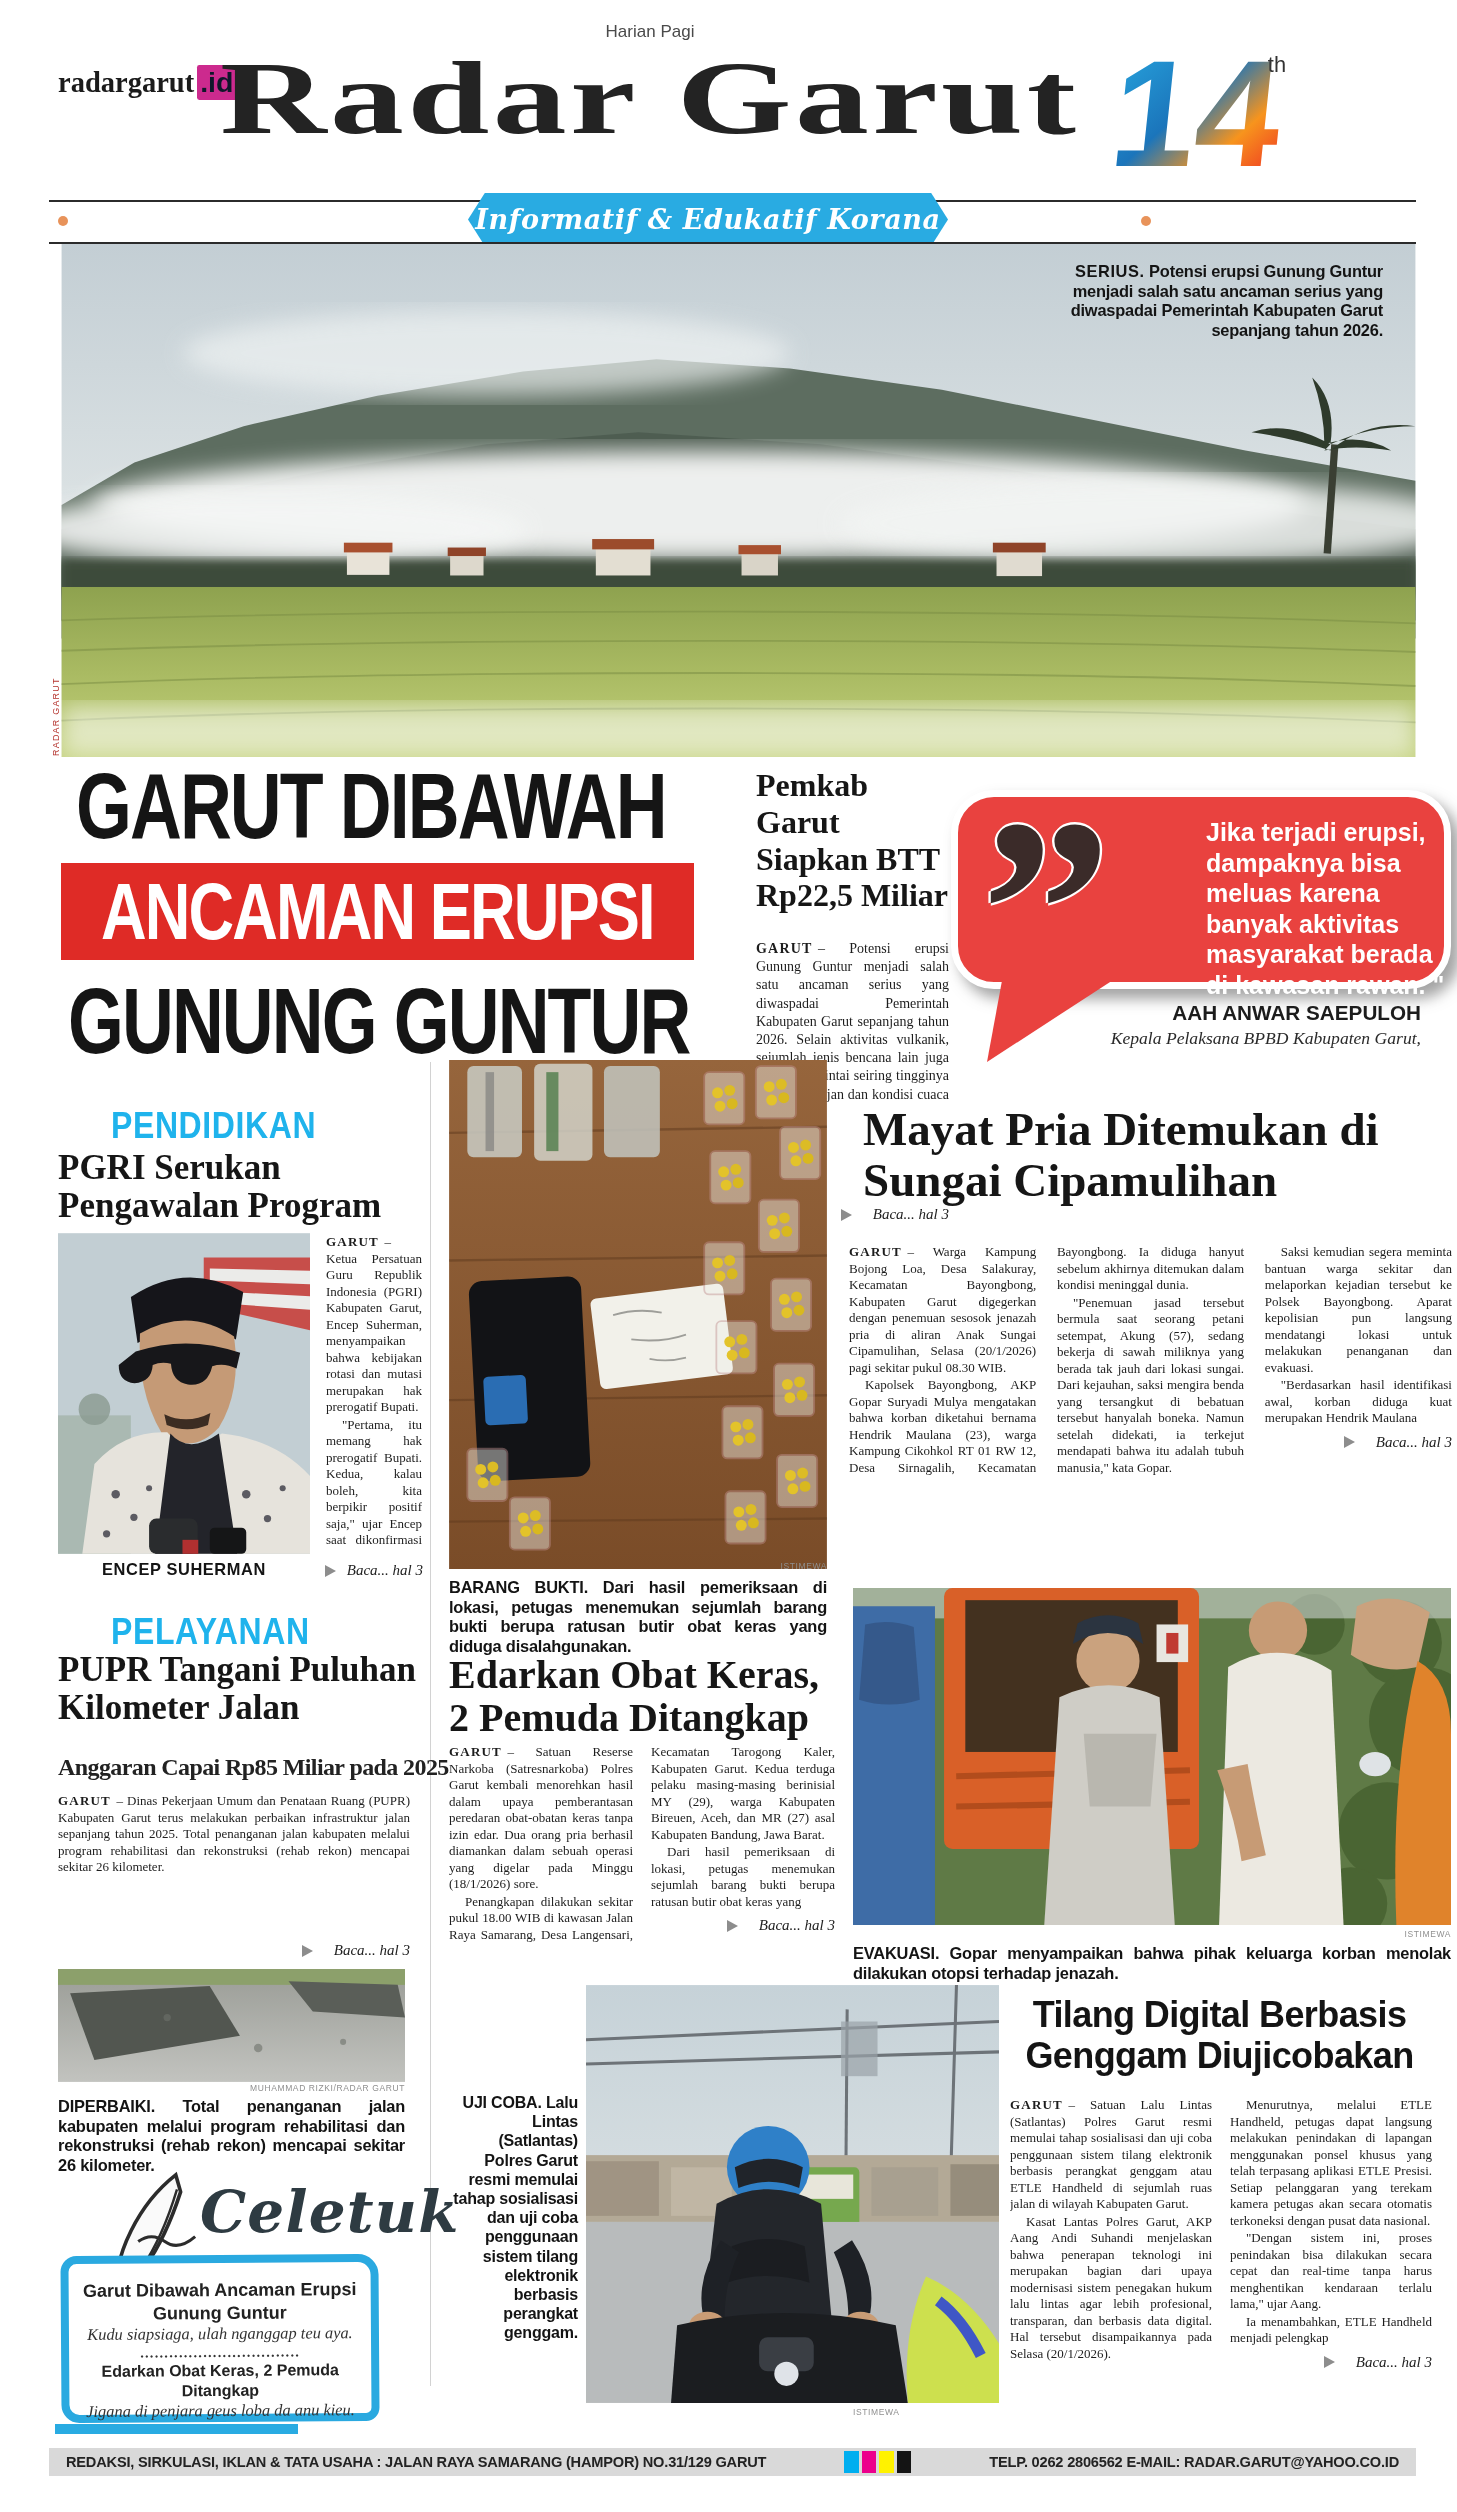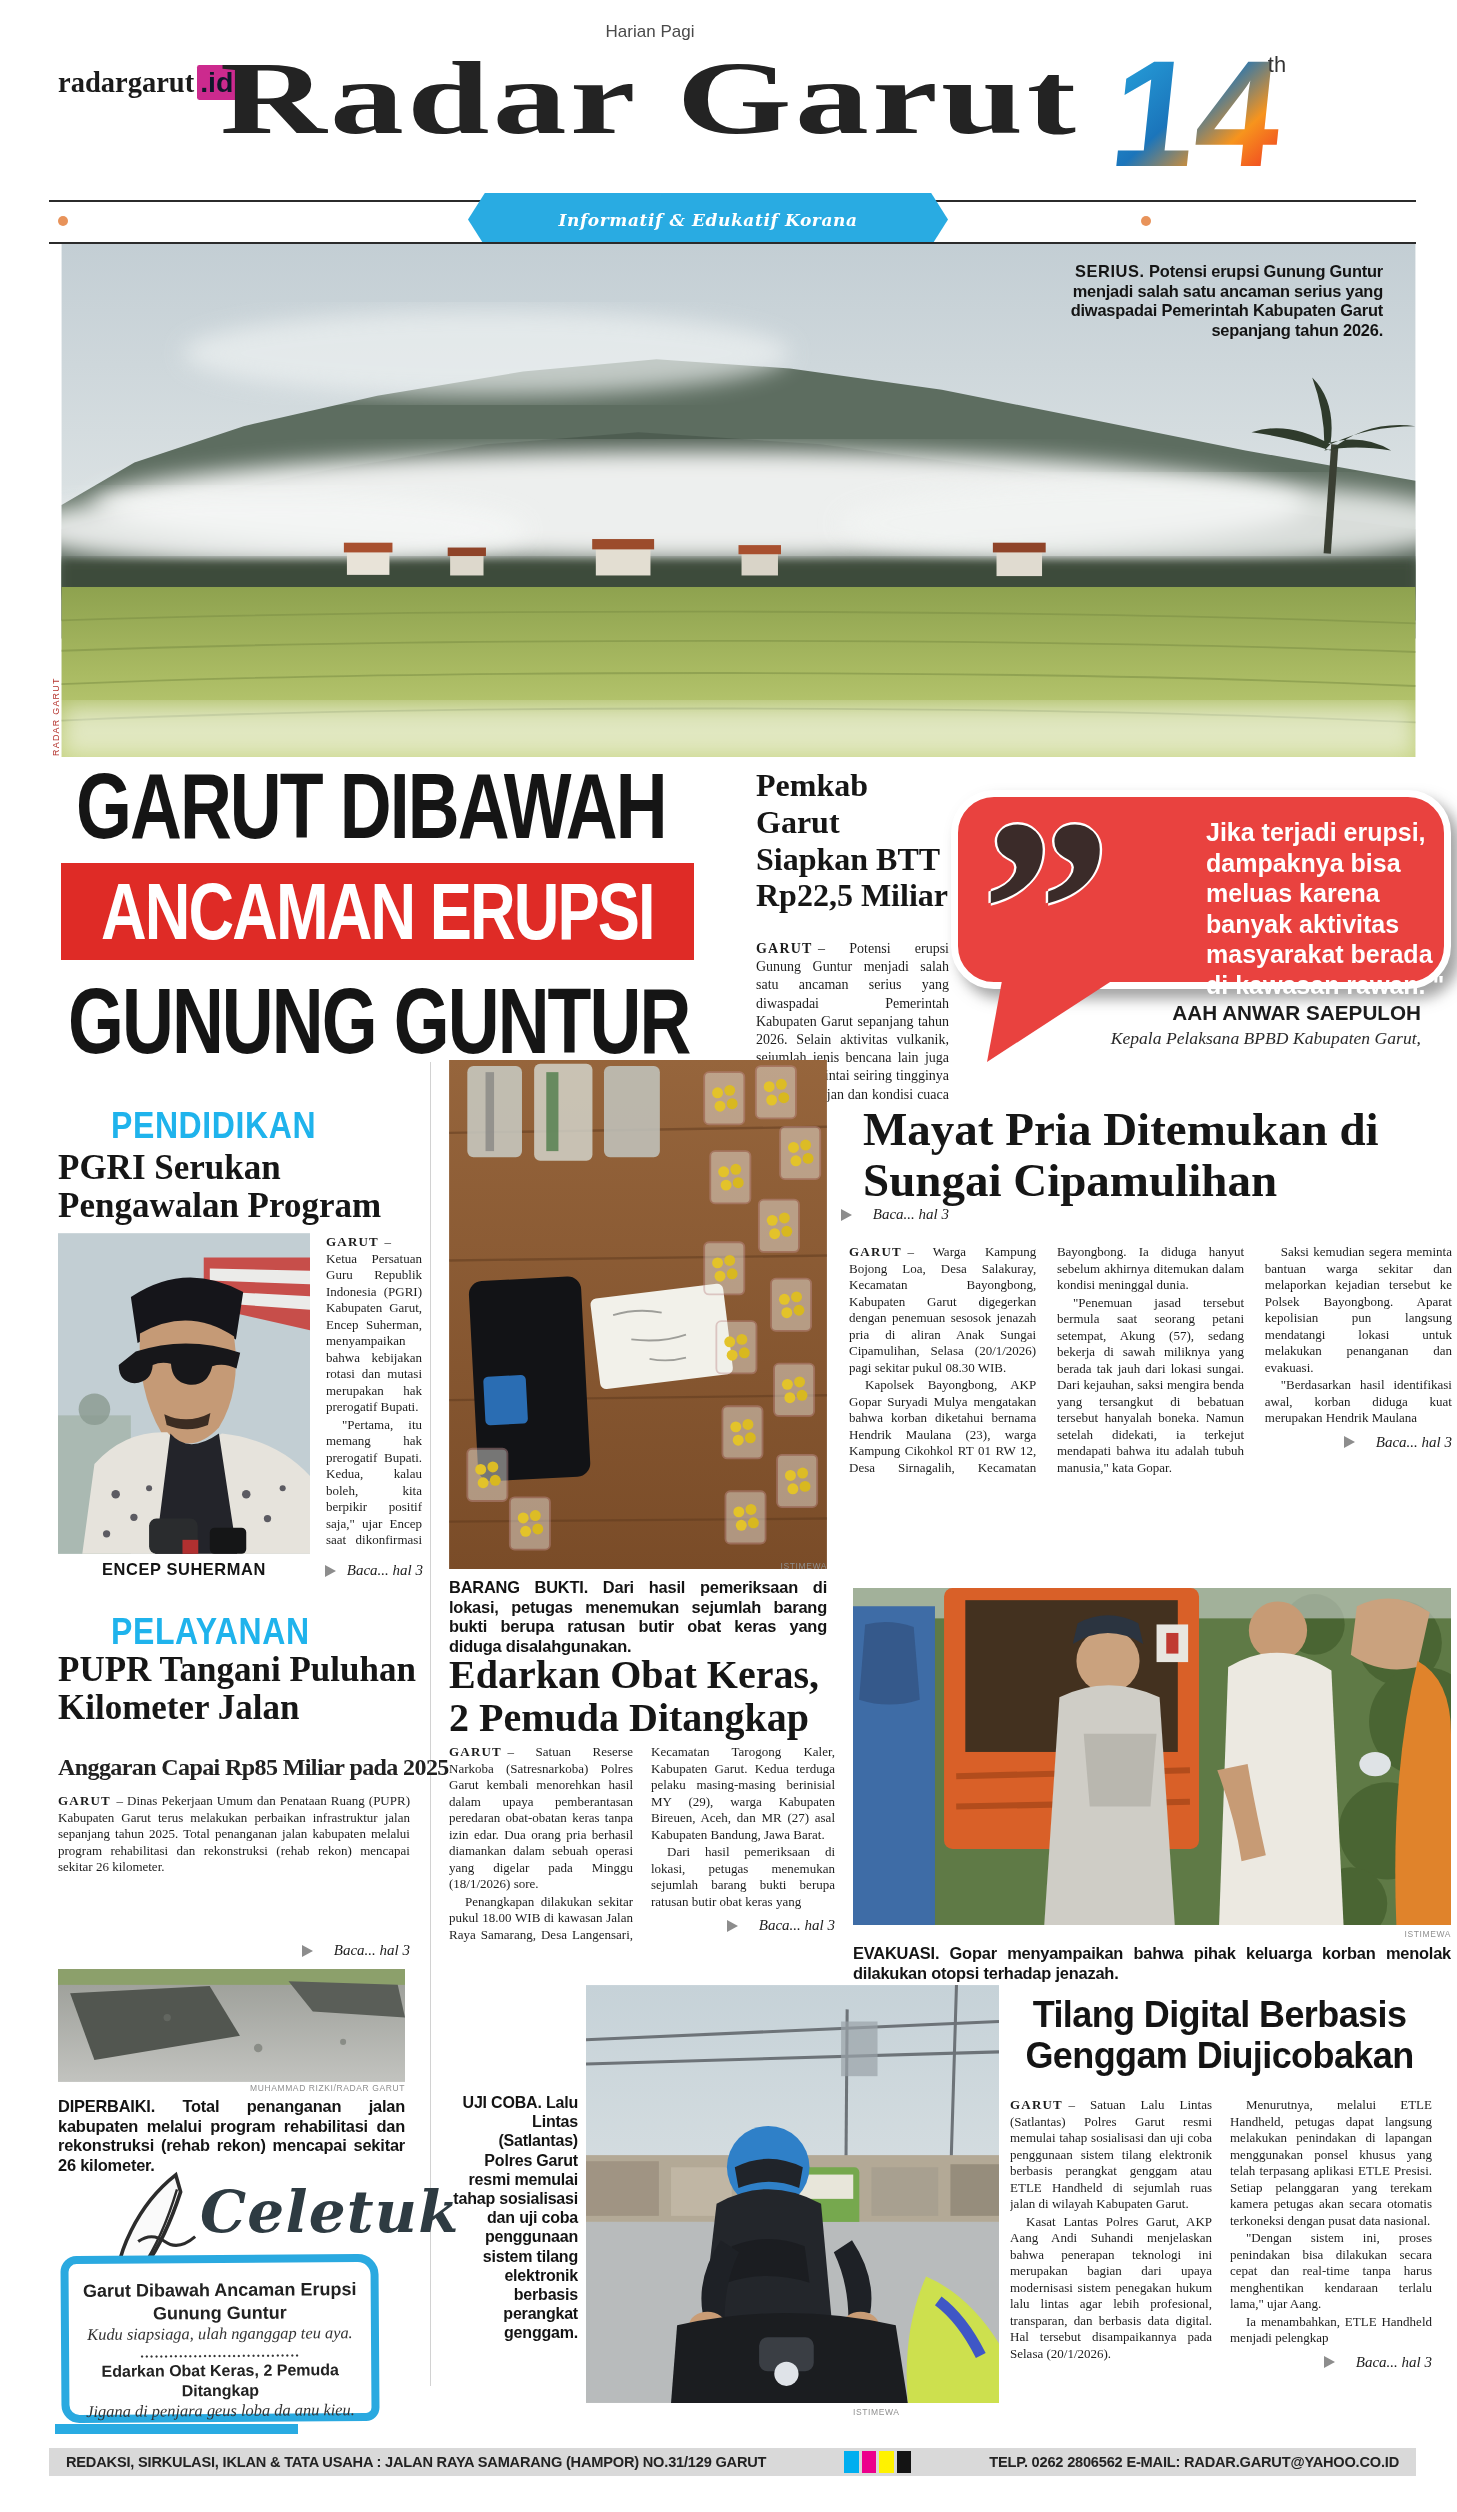--- a/index.html
+++ b/index.html
@@ -15,21 +15,21 @@
              font-family:"Liberation Sans",sans-serif;font-weight:bold;}
   .mast-wrap{left:0;width:1458px;top:38px;text-align:center;transform:translateX(-79px);}
   .mast{display:inline-block;font-family:"Liberation Serif",serif;font-weight:bold;font-size:104px;
         letter-spacing:2.4px;white-space:nowrap;transform:scaleX(1.42);transform-origin:center;color:#232323;}
   .rule{background:#2b2b2b;height:1.8px;}
   .dot{width:10.3px;height:10.3px;border-radius:50%;background:#e8935a;}
   .dateline-bar{font-family:"Liberation Sans",sans-serif;font-weight:bold;font-size:18px;color:#2e2e2e;letter-spacing:0.3px;margin-top:35px;}
   .ribbon{left:468px;top:193px;width:480px;height:53px;background:#29abe2;
           clip-path:polygon(0 50%,3.5% 0,96.5% 0,100% 50%,96.5% 100%,3.5% 100%);
           display:flex;align-items:center;justify-content:center;}
-  .ribbon span{color:#fff;font-size:17px;font-style:italic;font-weight:bold;
+  .ribbon span{color:#fff;font-size:27px;font-style:italic;font-weight:bold;
                font-family:"DejaVu Serif",serif;letter-spacing:0.6px;}
 
   
   .hl{font-family:"Liberation Serif",serif;font-weight:bold;color:#161616;line-height:1.08;}
   .sub-hl{font-family:"Liberation Serif",serif;font-weight:bold;color:#222;}
   .body-txt{font-size:14px;line-height:1.3;text-align:justify;color:#1d1d1d;}
   .body-sm{font-size:13px;line-height:1.27;text-align:justify;color:#1d1d1d;}
   .body-txt p,.body-sm p{margin:0 0 1.2px 0;text-indent:16px;}
   .body-txt p.first,.body-sm p.first{text-indent:0;}
   .dl{font-weight:bold;letter-spacing:1.2px;margin-right:5.5px;}

